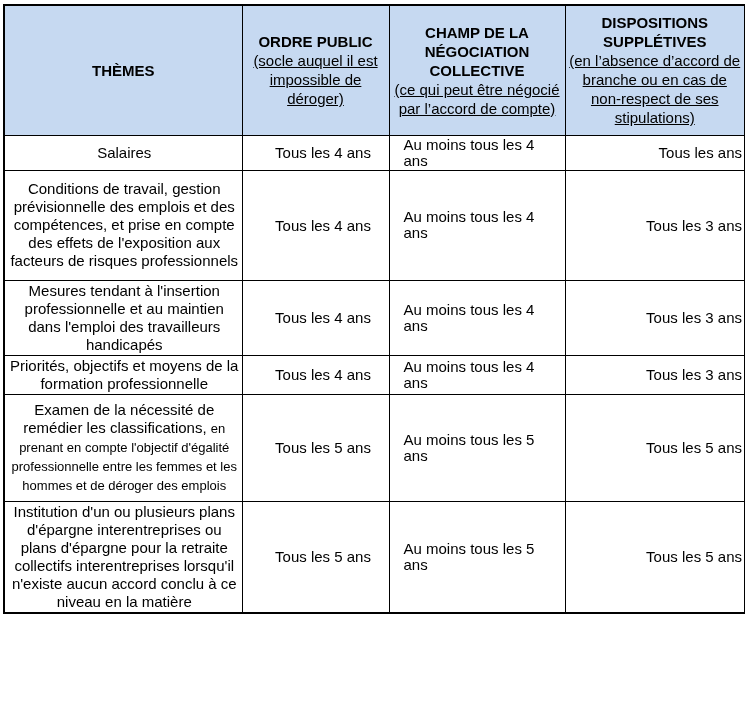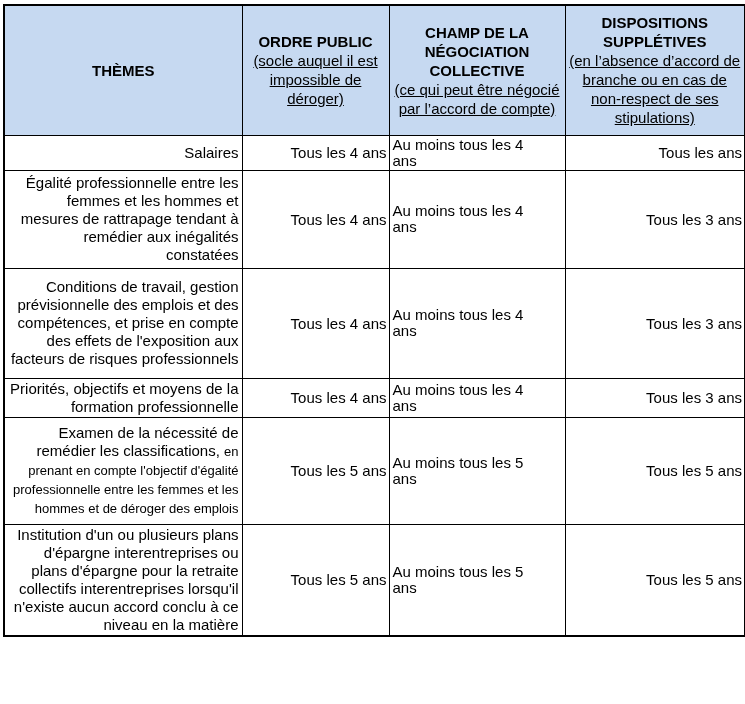--- a/index.html
+++ b/index.html
@@ -36,32 +36,32 @@
     background: #c6d9f1;
     text-align: center;
     padding: 2px 3px;
     line-height: 19px;
     font-weight: normal;
   }
   .h-title { font-weight: bold; }
   .h-sub   { font-weight: normal; text-decoration: underline; }
   
   td.col-theme {
-    text-align: right;
+    text-align: center;
     padding: 1px 3px 1px 5px;
     line-height: 18px;
   }
   td.col-ordre {
-    text-align: right;
+    text-align: center;
     padding: 1px 2px 1px 17px;
     line-height: 17px;
   }
   td.col-champ {
     text-align: left;
-    padding: 1px 28px 1px 3px;
+    padding: 1px 28px 1px 14px;
     line-height: 16px;
     margin-top: 16px;
   }
   td.col-supp {
     text-align: right;
     padding: 1px 2px 1px 9px;
     line-height: 17px;
   }
   .small-seg { font-size: 13px; }
 </style>
@@ -95,28 +95,28 @@
         </th>
       </tr>
     </thead>
     <tbody>
       <tr style="height:30px">
         <td class="col-theme">Salaires</td>
         <td class="col-ordre">Tous les 4 ans</td>
         <td class="col-champ">Au moins tous les 4 ans</td>
         <td class="col-supp">Tous les ans</td>
       </tr>
-      <tr style="height:98px">
-        <td class="col-theme">Égalité professionnelle entre les femmes et les hommes et mesures de rattrapage tendant à remédier aux inégalités constatées</td>
+      <tr style="height:110px">
+        <td class="col-theme">Conditions de travail, gestion prévisionnelle des emplois et des compétences, et prise en compte des effets de l'exposition aux facteurs de risques professionnels</td>
         <td class="col-ordre">Tous les 4 ans</td>
         <td class="col-champ">Au moins tous les 4 ans</td>
         <td class="col-supp">Tous les 3 ans</td>
       </tr>
-      <tr style="height:110px">
-        <td class="col-theme">Conditions de travail, gestion prévisionnelle des emplois et des compétences, et prise en compte des effets de l'exposition aux facteurs de risques professionnels</td>
+      <tr style="height:68px">
+        <td class="col-theme">Mesures tendant à l'insertion professionnelle et au maintien dans l'emploi des travailleurs handicapés</td>
         <td class="col-ordre">Tous les 4 ans</td>
         <td class="col-champ">Au moins tous les 4 ans</td>
         <td class="col-supp">Tous les 3 ans</td>
       </tr>
       <tr style="height:37px">
         <td class="col-theme">Priorités, objectifs et moyens de la formation professionnelle</td>
         <td class="col-ordre">Tous les 4 ans</td>
         <td class="col-champ">Au moins tous les 4 ans</td>
         <td class="col-supp">Tous les 3 ans</td>
       </tr>

